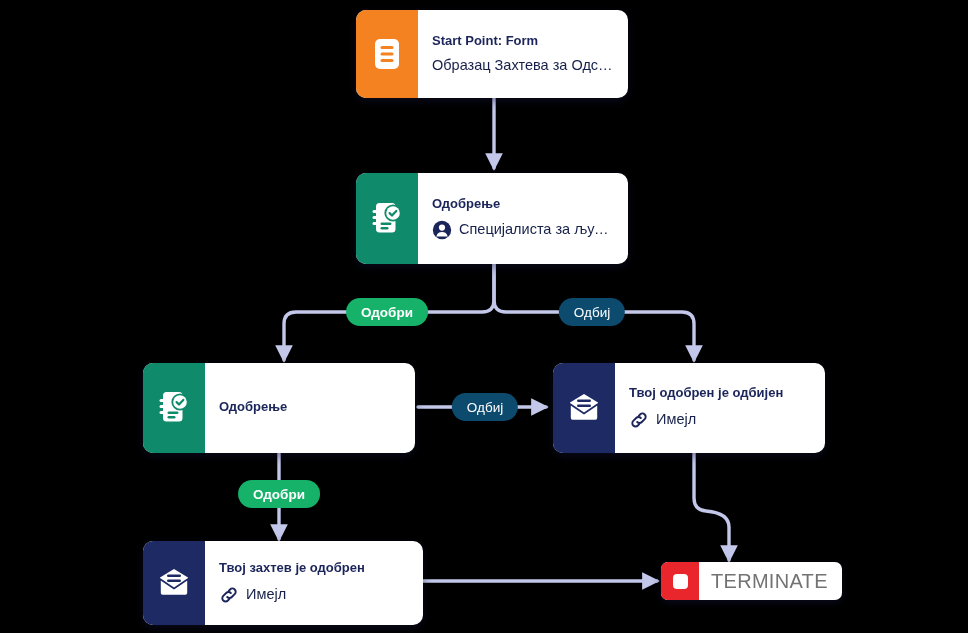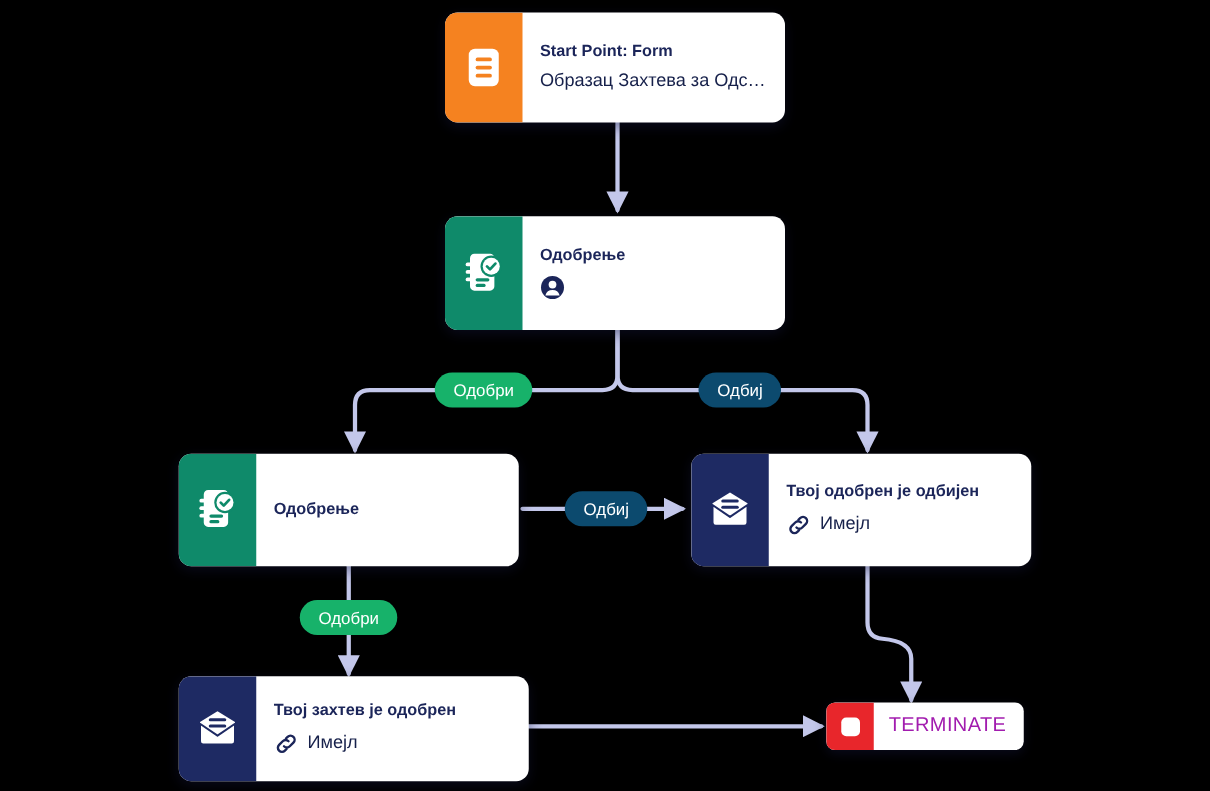--- a/index.html
+++ b/index.html
@@ -103,40 +103,40 @@
   .terminate-stop {
     width: 15px;
     height: 15px;
     background: #ffffff;
     border-radius: 4px;
   }
   .terminate-label {
     display: flex;
     align-items: center;
     padding: 0 14px 0 12px;
-    font-size: 16px;
-    color: #a21caf;
+    font-size: 20px;
+    color: #737373;
     letter-spacing: .3px;
   }
 
   
   .edge-label {
     position: absolute;
     height: 28px;
     padding: 0 15px;
     border-radius: 14px;
     display: flex;
     align-items: center;
     justify-content: center;
     font-size: 13.5px;
     color: #ffffff;
     white-space: nowrap;
     transform: translate(-50%, -50%);
   }
-  .lbl-approve { background: #17b26a; }
+  .lbl-approve { background: #17b26a; font-weight: bold; }
   .lbl-reject  { background: #0c4a6e; }
 </style>
 </head>
 <body>
 
 <div id="canvas">
 
   <svg id="edge-layer" viewBox="0 0 968 633" width="968" height="633">
     <defs>
       <marker id="arrow" viewBox="0 0 10 10" refX="8.4" refY="5" markerWidth="5.2" markerHeight="5.2" orient="auto-start-reverse">
@@ -198,20 +198,21 @@
     <div class="node-body">
       <div class="node-title">Одобрење</div>
       <div class="node-sub">
         <span class="sub-ico">
           <svg width="20" height="20" viewBox="0 0 20 20">
             <circle cx="10" cy="10" r="9.2" fill="#1b2559"></circle>
             <circle cx="10" cy="7.6" r="3.1" fill="#ffffff"></circle>
             <path d="M4.3 16.4 a5.9 5.9 0 0 1 11.4 0 z" fill="#ffffff"></path>
           </svg>
         </span>
+        <span class="sub-text">Специјалиста за људ...</span>
       </div>
     </div>
   </div>
 
   <div class="node" style="left:143px; top:363px; width:272px; height:90px;">
     <div class="node-icon" style="background:#0f8a6a;">
       <svg width="32" height="34" viewBox="0 0 32 34">
         <path d="M5 4.5 a3.5 3.5 0 0 1 3.5 -3.5 H21 a3.5 3.5 0 0 1 3.5 3.5 V27
                  a3.5 3.5 0 0 1 -3.5 3.5 H8.5 A3.5 3.5 0 0 1 5 27 Z" fill="#ffffff"></path>
         <rect x="1.5" y="8" width="5" height="3" rx="1.5" fill="#ffffff"></rect>

